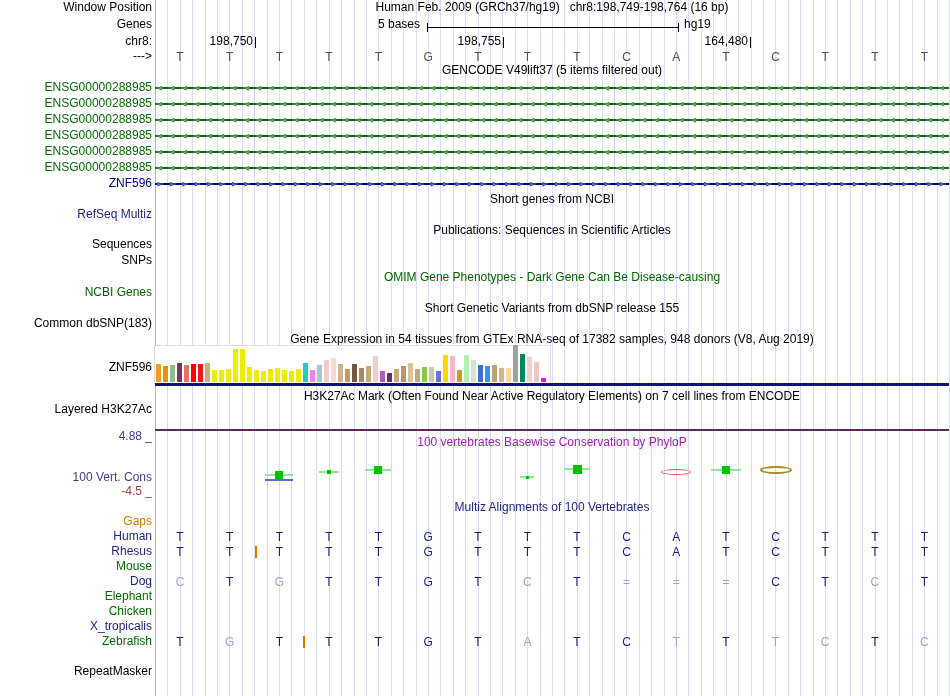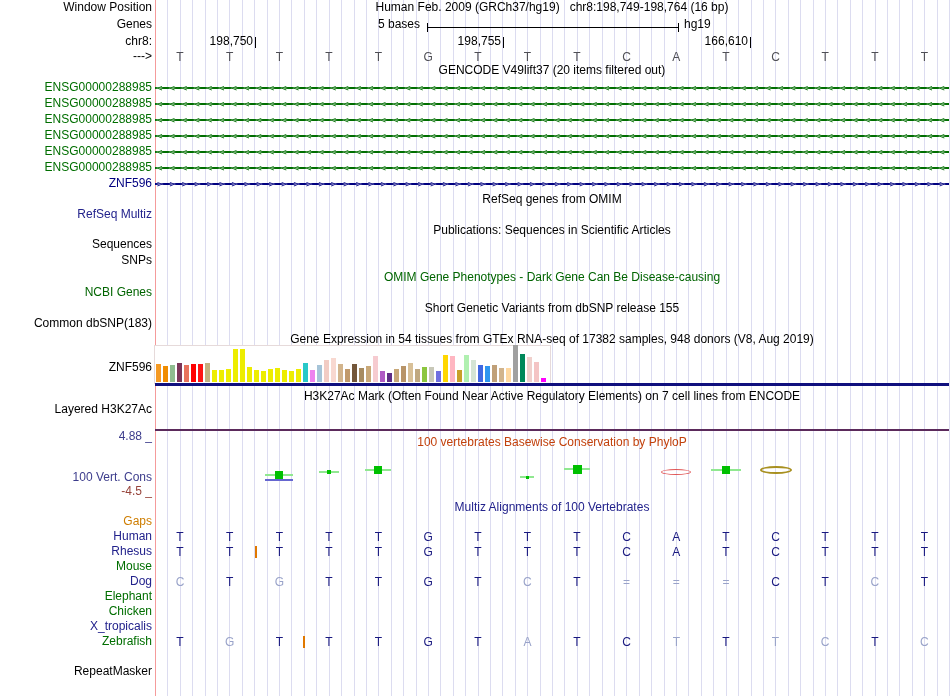--- a/index.html
+++ b/index.html
@@ -113,21 +113,21 @@
   <div class="scalebar-tick" style="top:23px;left:678px;"></div>
   <div class="ticknum" style="top:18px;left:684px;text-align:left;">hg19</div>
 
   <div class="rlabel" style="top:34px;">chr8:</div>
   <div id="pos-ticks">
       <div class="tickline" style="left: 255px; top: 37px;"></div>
       <div class="ticknum" style="top: 35px; right: 697px;">198,750</div>
       <div class="tickline" style="left: 503px; top: 37px;"></div>
       <div class="ticknum" style="top: 35px; right: 449px;">198,755</div>
       <div class="tickline" style="left: 750px; top: 37px;"></div>
-      <div class="ticknum" style="top: 35px; right: 202px;">166,610</div>
+      <div class="ticknum" style="top: 35px; right: 202px;">164,480</div>
     </div>
 
   <div class="rlabel" style="top:49px;">---&gt;</div>
   <div id="seq-row">
       <div class="seq-letter" style="left: 155px; top: 50px; color: rgb(79, 79, 85);">T</div>
       <div class="seq-letter" style="left: 204.6px; top: 50px; color: rgb(79, 79, 85);">T</div>
       <div class="seq-letter" style="left: 254.3px; top: 50px; color: rgb(79, 79, 85);">T</div>
       <div class="seq-letter" style="left: 303.9px; top: 50px; color: rgb(79, 79, 85);">T</div>
       <div class="seq-letter" style="left: 353.5px; top: 50px; color: rgb(79, 79, 85);">T</div>
       <div class="seq-letter" style="left: 403.1px; top: 50px; color: rgb(79, 79, 85);">G</div>
@@ -136,21 +136,21 @@
       <div class="seq-letter" style="left: 552px; top: 50px; color: rgb(79, 79, 85);">T</div>
       <div class="seq-letter" style="left: 601.6px; top: 50px; color: rgb(79, 79, 85);">C</div>
       <div class="seq-letter" style="left: 651.3px; top: 50px; color: rgb(79, 79, 85);">A</div>
       <div class="seq-letter" style="left: 700.9px; top: 50px; color: rgb(79, 79, 85);">T</div>
       <div class="seq-letter" style="left: 750.5px; top: 50px; color: rgb(79, 79, 85);">C</div>
       <div class="seq-letter" style="left: 800.1px; top: 50px; color: rgb(79, 79, 85);">T</div>
       <div class="seq-letter" style="left: 849.8px; top: 50px; color: rgb(79, 79, 85);">T</div>
       <div class="seq-letter" style="left: 899.4px; top: 50px; color: rgb(79, 79, 85);">T</div>
     </div>
 
-  <div class="heading" style="top:63px;">GENCODE V49lift37 (20 items filtered out)</div>
+  <div class="heading" style="top:63px;">GENCODE V49lift37 (5 items filtered out)</div>
   <div id="gene-rows">
       <div class="rlabel" style="top: 80px; color: rgb(0, 110, 0);">ENSG00000288985</div>
       <div class="gene-row" style="top: 82px;">
         <div class="gline" style="background: linear-gradient(rgb(0, 110, 0), rgb(0, 110, 0));"></div>
         <div class="chev" style="color: rgb(0, 110, 0);">&lt;&lt;&lt;&lt;&lt;&lt;&lt;&lt;&lt;&lt;&lt;&lt;&lt;&lt;&lt;&lt;&lt;&lt;&lt;&lt;&lt;&lt;&lt;&lt;&lt;&lt;&lt;&lt;&lt;&lt;&lt;&lt;&lt;&lt;&lt;&lt;&lt;&lt;&lt;&lt;&lt;&lt;&lt;&lt;&lt;&lt;&lt;&lt;&lt;&lt;&lt;&lt;&lt;&lt;&lt;&lt;&lt;&lt;&lt;&lt;&lt;&lt;&lt;&lt;</div>
       </div>
       <div class="rlabel" style="top: 96px; color: rgb(0, 110, 0);">ENSG00000288985</div>
       <div class="gene-row" style="top: 98px;">
         <div class="gline" style="background: linear-gradient(rgb(0, 110, 0), rgb(0, 110, 0));"></div>
         <div class="chev" style="color: rgb(0, 110, 0);">&lt;&lt;&lt;&lt;&lt;&lt;&lt;&lt;&lt;&lt;&lt;&lt;&lt;&lt;&lt;&lt;&lt;&lt;&lt;&lt;&lt;&lt;&lt;&lt;&lt;&lt;&lt;&lt;&lt;&lt;&lt;&lt;&lt;&lt;&lt;&lt;&lt;&lt;&lt;&lt;&lt;&lt;&lt;&lt;&lt;&lt;&lt;&lt;&lt;&lt;&lt;&lt;&lt;&lt;&lt;&lt;&lt;&lt;&lt;&lt;&lt;&lt;&lt;&lt;</div>
@@ -175,21 +175,21 @@
         <div class="gline" style="background: linear-gradient(rgb(0, 110, 0), rgb(0, 110, 0));"></div>
         <div class="chev" style="color: rgb(0, 110, 0);">&lt;&lt;&lt;&lt;&lt;&lt;&lt;&lt;&lt;&lt;&lt;&lt;&lt;&lt;&lt;&lt;&lt;&lt;&lt;&lt;&lt;&lt;&lt;&lt;&lt;&lt;&lt;&lt;&lt;&lt;&lt;&lt;&lt;&lt;&lt;&lt;&lt;&lt;&lt;&lt;&lt;&lt;&lt;&lt;&lt;&lt;&lt;&lt;&lt;&lt;&lt;&lt;&lt;&lt;&lt;&lt;&lt;&lt;&lt;&lt;&lt;&lt;&lt;&lt;</div>
       </div>
       <div class="rlabel" style="top: 176px; color: rgb(0, 0, 128);">ZNF596</div>
       <div class="gene-row" style="top: 178px;">
         <div class="gline" style="background: linear-gradient(rgb(0, 0, 128), rgb(0, 0, 128));"></div>
         <div class="chev" style="color: rgb(0, 0, 128);">&gt;&gt;&gt;&gt;&gt;&gt;&gt;&gt;&gt;&gt;&gt;&gt;&gt;&gt;&gt;&gt;&gt;&gt;&gt;&gt;&gt;&gt;&gt;&gt;&gt;&gt;&gt;&gt;&gt;&gt;&gt;&gt;&gt;&gt;&gt;&gt;&gt;&gt;&gt;&gt;&gt;&gt;&gt;&gt;&gt;&gt;&gt;&gt;&gt;&gt;&gt;&gt;&gt;&gt;&gt;&gt;&gt;&gt;&gt;&gt;&gt;&gt;&gt;&gt;</div>
       </div>
     </div>
 
-  <div class="heading" style="top:192px;">RefSeq genes from OMIM</div>
+  <div class="heading" style="top:192px;">Short genes from NCBI</div>
   <div class="rlabel" style="top: 207px; color: rgb(34, 34, 140);">RefSeq Multiz</div>
 
   <div class="heading" style="top:223px;">Publications: Sequences in Scientific Articles</div>
   <div class="rlabel" style="top:237px;">Sequences</div>
   <div class="rlabel" style="top:253px;">SNPs</div>
 
   <div class="heading" style="top: 270px; color: rgb(0, 100, 0);">OMIM Gene Phenotypes - Dark Gene Can Be Disease-causing</div>
   <div class="rlabel" style="top: 285px; color: rgb(0, 100, 0);">NCBI Genes</div>
 
   <div class="heading" style="top:301px;">Short Genetic Variants from dbSNP release 155</div>
@@ -256,21 +256,21 @@
       <div class="gtex-bar" style="left: 534px; top: 362px; height: 20px; background: rgb(244, 196, 196);"></div>
       <div class="gtex-bar" style="left: 541px; top: 378px; height: 4px; background: rgb(255, 0, 255);"></div>
     </div>
   <div class="navy-bar" style="top:383px;"></div>
 
   <div class="heading" style="top:389px;">H3K27Ac Mark (Often Found Near Active Regulatory Elements) on 7 cell lines from ENCODE</div>
   <div class="rlabel" style="top:402px;">Layered H3K27Ac</div>
   <div class="purple-bar" style="top:429px;"></div>
 
   <div class="rlabel" style="top: 429px; color: rgb(60, 60, 140);">4.88 _</div>
-  <div class="heading" style="top: 435px; color: #c2410c;">100 vertebrates Basewise Conservation by PhyloP</div>
+  <div class="heading" style="top: 435px; color: #a21caf;">100 vertebrates Basewise Conservation by PhyloP</div>
   <div class="rlabel" style="top: 470px; color: rgb(60, 60, 140);">100 Vert. Cons</div>
   <div class="rlabel" style="top: 484px; color: rgb(150, 67, 58);">-4.5 _</div>
   <div id="cons-marks">
       <div class="cons-line" style="left: 265px; top: 474px; width: 28px; background: rgb(144, 232, 144);"></div>
       <div class="cons-sq" style="left: 275px; top: 471px; width: 8px; height: 8px; background: rgb(0, 192, 0);"></div>
       <div class="cons-line" style="left: 265px; top: 479px; width: 28px; background: rgb(102, 102, 208);"></div>
       <div class="cons-line" style="left: 319px; top: 471px; width: 20px; background: rgb(144, 232, 144);"></div>
       <div class="cons-sq" style="left: 327px; top: 470px; width: 4px; height: 4px; background: rgb(0, 192, 0);"></div>
       <div class="cons-line" style="left: 365px; top: 469px; width: 26px; background: rgb(144, 232, 144);"></div>
       <div class="cons-sq" style="left: 374px; top: 466px; width: 8px; height: 8px; background: rgb(0, 192, 0);"></div>

